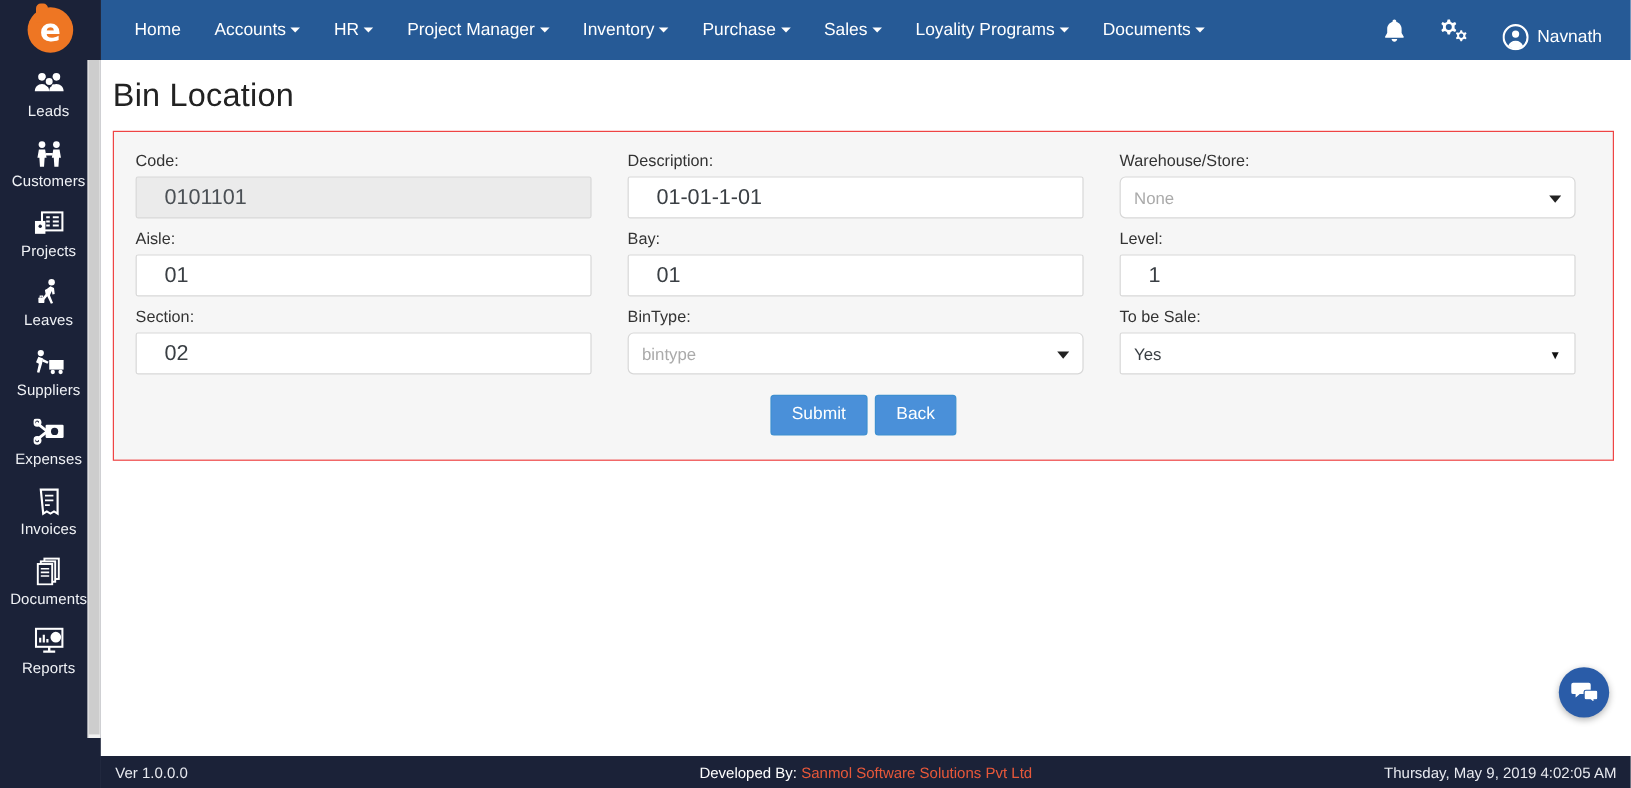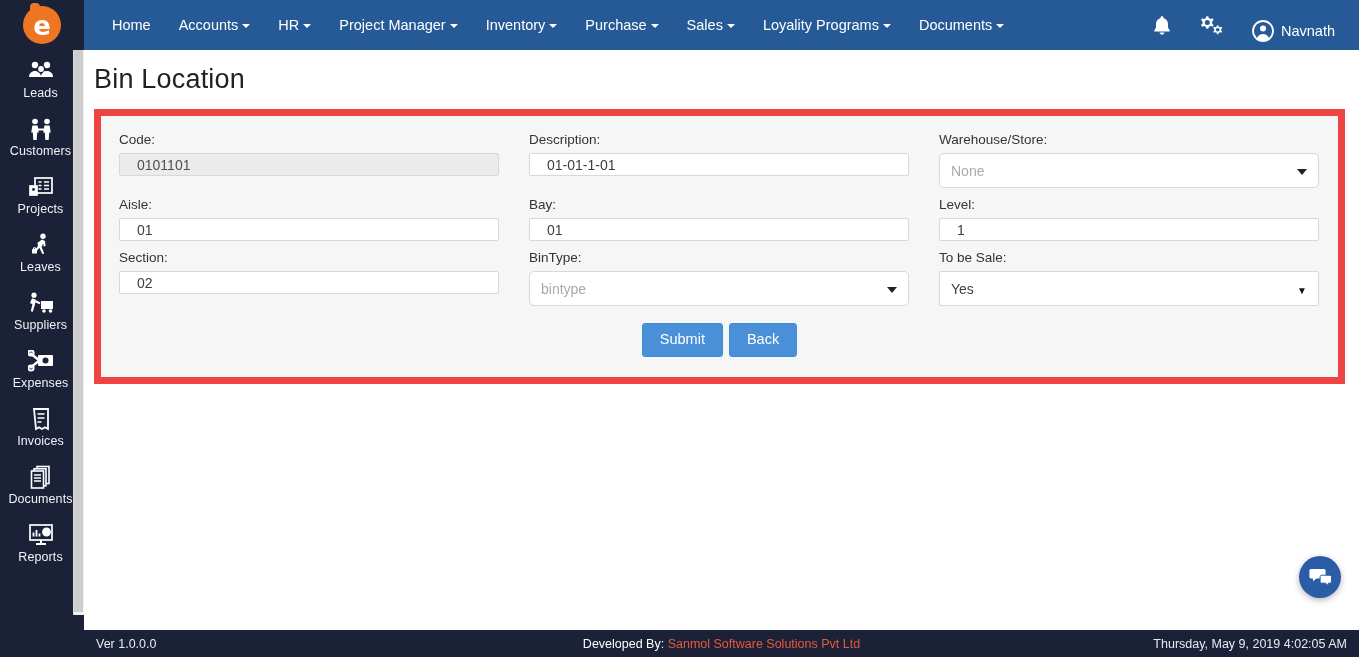--- a/index.html
+++ b/index.html
@@ -108,33 +108,33 @@
     position:absolute; left:84px; top:50px; right:0; bottom:27px;
     background:#ffffff; overflow:hidden;
   }
   #page-title {
     font-size:27px; font-weight:400; color:#222; margin:14px 0 4px 10px;
     letter-spacing:.2px;
   }
   #form-panel {
     margin:14px 14px 0 10px;
     background:#f6f6f6;
-    border:7px solid #ef4444;
+    border:1px solid #ef4444;
     padding:16px 18px 20px 18px;
   }
   .form-row { display:flex; gap:30px; margin-bottom:9px;}
   .form-col { width:380px; }
   .fld-label {
     font-size:13.5px; color:#333; margin-bottom:6px; display:block;
     font-weight:400;
   }
   .fld-input {
-    width:380px; height:23px;
+    width:380px; height:35px;
     border:1px solid #d8d8d8; background:#ffffff;
-    padding:0 17px; font-size:14px; color:#3a3f44;
+    padding:0 23px; font-size:18px; color:#3a3f44;
     font-family:"Liberation Sans", sans-serif;
     border-radius:2px; outline:none;
   }
   .fld-input[readonly], .fld-input.disabled {
     background:#ebebeb; color:#4b5055;
   }
   
   .sel2 {
     position:relative; width:380px; height:35px;
     border:1px solid #d8d8d8; background:#fff; border-radius:5px;

